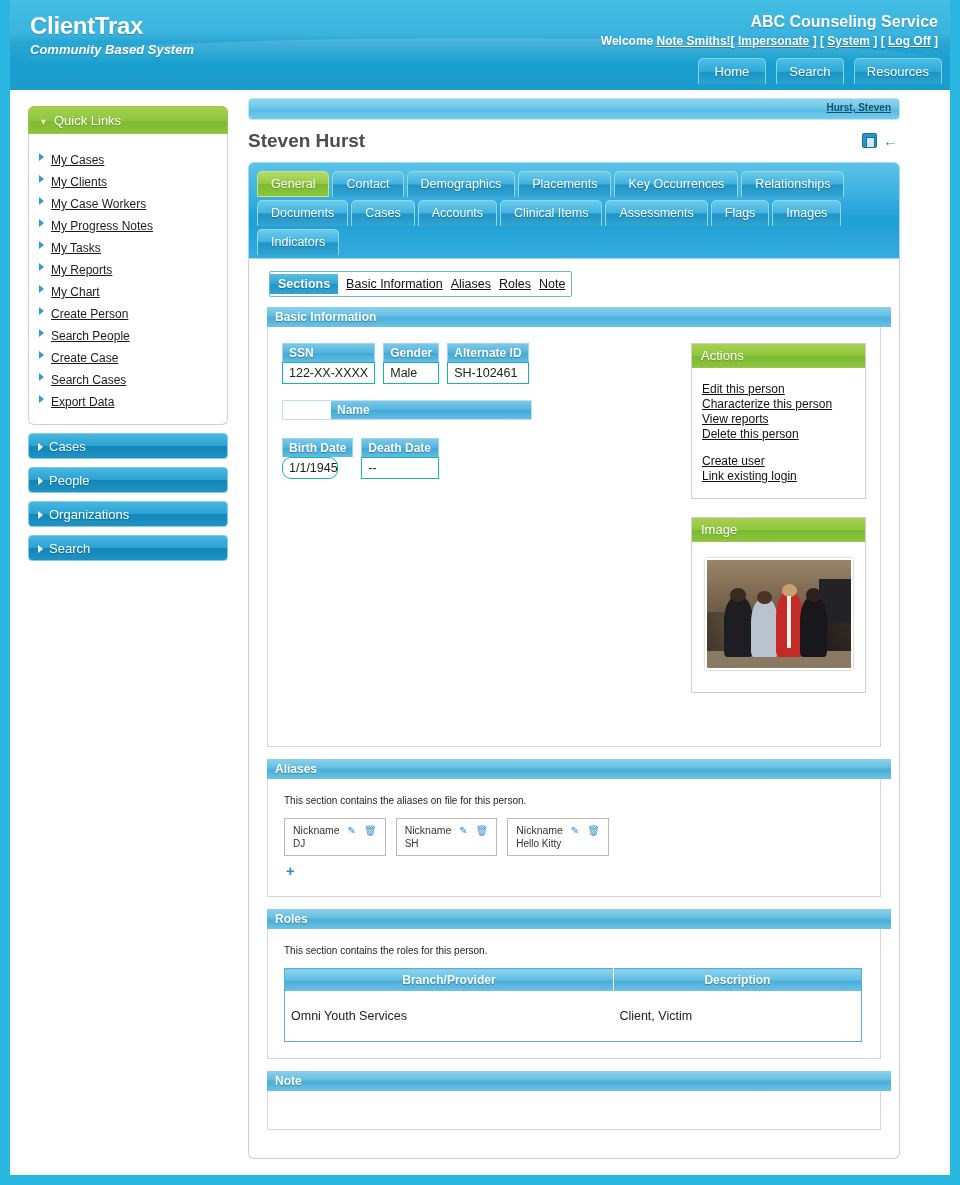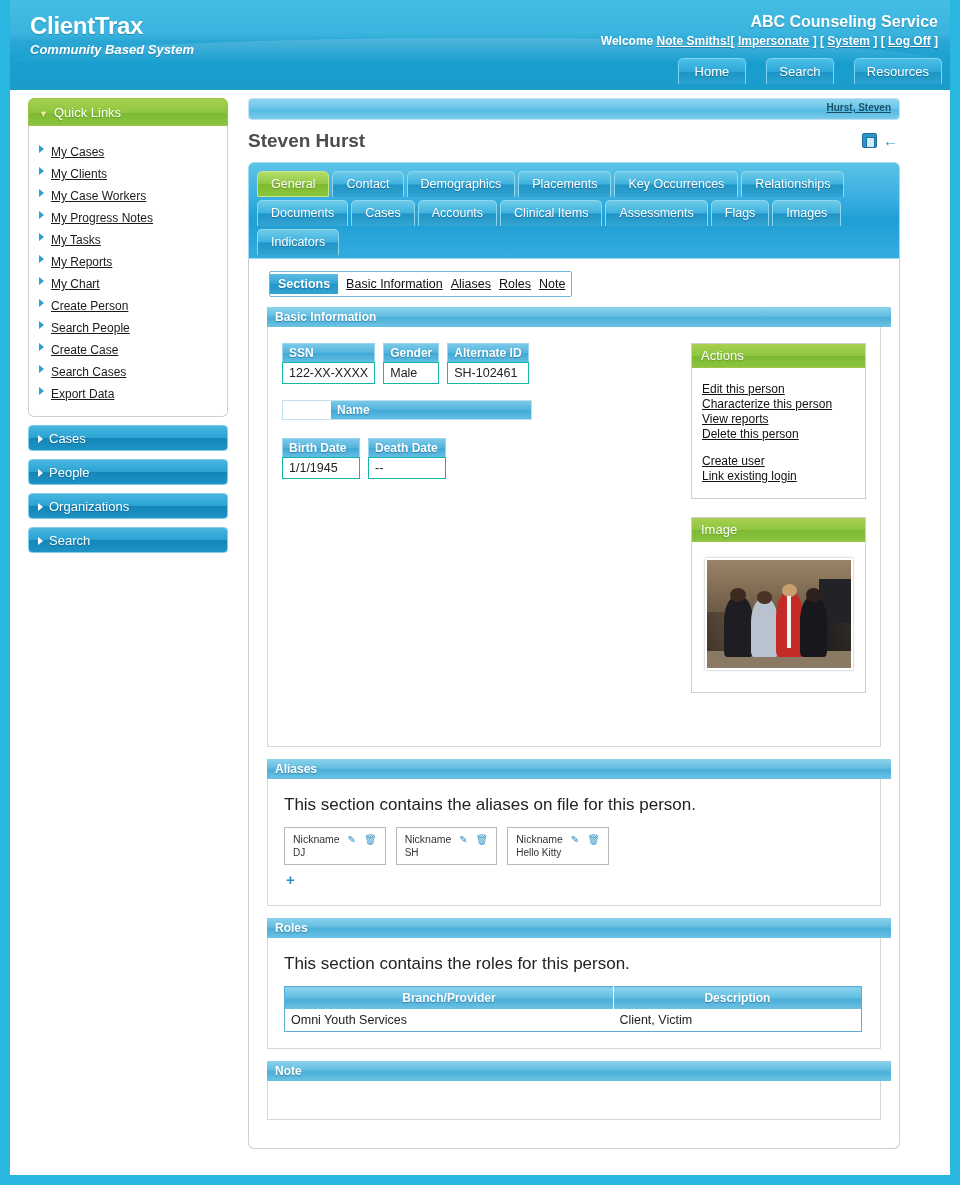--- a/index.html
+++ b/index.html
@@ -31,34 +31,34 @@
     text-shadow:0 1px 1px rgba(0,60,90,.35);
   }
   .brand-sub {
     font-size:13px; font-style:italic; font-weight:bold; color:#ffffff; margin-top:2px;
     text-shadow:0 1px 1px rgba(0,60,90,.3);
   }
   .hdr-right { position:absolute; right:12px; top:13px; text-align:right; color:#ffffff; }
   .hdr-org { font-size:16px; font-weight:bold; text-shadow:0 1px 1px rgba(0,60,90,.35); }
   .hdr-welcome { font-size:12px; font-weight:bold; margin-top:3px; text-shadow:0 1px 1px rgba(0,60,90,.35); }
   .hdr-welcome a, .hdr-link { color:#ffffff; text-decoration:underline; }
-  .navbtns { position:absolute; right:8px; top:58px; display:flex; gap:20px; }
+  .navbtns { position:absolute; right:8px; top:58px; display:flex; gap:10px; }
   .navbtn {
     min-width:68px; height:26px; line-height:25px; text-align:center;
     padding:0 12px; font-size:13px; color:#ffffff;
     background:linear-gradient(180deg,#4cc0e6 0%,#2ea8d8 50%,#1b95c6 51%,#2aa2ce 100%);
     border:1px solid #7fd4ef; border-bottom:none;
     border-radius:5px 5px 0 0;
     text-shadow:0 1px 1px rgba(0,60,90,.4);
   }
   
   .body-area { position:relative; width:940px; height:1085px; background:#ffffff; }
 
   
-  .sidebar { position:absolute; left:18px; top:8px; width:200px; }
+  .sidebar { position:absolute; left:18px; top:16px; width:200px; }
   .panel { border:1px solid #cfcfcf; border-top:none; background:#fff; border-radius:0 0 6px 6px; }
   .panel-head-green {
     height:28px; line-height:28px; padding-left:10px;
     background:linear-gradient(180deg,#a8d04e 0%,#8ec63f 52%,#7cb833 53%,#8ac53d 100%);
     color:#ffffff; font-size:13px; font-weight:normal;
     border:1px solid #9cc449; border-radius:6px 6px 0 0;
     text-shadow:0 1px 1px rgba(60,90,0,.35);
   }
   .panel-head-green .caret { display:inline-block; margin-right:6px; color:#f2e6a0; font-size:9px; }
   .ql-list { padding:14px 0 12px 0; margin:0; list-style:none; }
@@ -189,39 +189,39 @@
   .ph2{left:31%;width:19%;height:54%;background:#b9c3cf;}
   .ph2:before{content:"";position:absolute;left:22%;top:-14%;width:56%;height:22%;background:#4a3226;border-radius:50%;}
   .ph3{left:48%;width:19%;height:60%;background:#c42b27;}
   .ph3:after{content:"";position:absolute;left:42%;top:6%;width:16%;height:80%;background:#f2f2f2;}
   .ph3:before{content:"";position:absolute;left:24%;top:-13%;width:54%;height:20%;background:#c8a070;border-radius:50%;}
   .ph4{left:65%;width:19%;height:56%;background:#17171c;}
   .ph4:before{content:"";position:absolute;left:22%;top:-14%;width:56%;height:22%;background:#2e201a;border-radius:50%;}
   .ph-shelf{position:absolute;right:0;top:18%;width:22%;height:40%;background:#232327;}
 
   
-  .note-text { font-size:17px; color:#222; margin:0 0 12px 2px; }
+  .note-text { font-size:10px; color:#222; margin:0 0 12px 2px; }
   .alias-row { display:flex; gap:10px; margin-left:2px; }
   .alias-card { border:1px solid #b9b9b9; background:#fff; padding:5px 8px 6px 8px; min-width:100px; }
   .alias-top { font-size:10.5px; color:#333; white-space:nowrap; }
   .alias-top .ic { margin-left:5px; }
   .ic-pencil { color:#2a8fc4; font-size:10px; }
   .ic-trash { color:#2a8fc4; font-size:10px; }
   .alias-val { font-size:10px; color:#333; margin-top:2px; }
   .plus { color:#2a8fc4; font-size:15px; font-weight:bold; margin:6px 0 0 4px; display:inline-block; }
 
   
   .tbl { width:calc(100% - 6px); border-collapse:collapse; border:1px solid #5aaed6; margin-left:2px; }
   .tbl th {
     background:linear-gradient(180deg,#8ed3ec 0%,#62bfe3 45%,#4badd8 55%,#6fc4e4 100%);
     color:#ffffff; font-size:12px; font-weight:bold; padding:4px 6px; border:none;
     text-shadow:0 1px 1px rgba(0,60,90,.4);
   }
   .tbl th + th { border-left:1px solid #ffffff; }
-  .tbl td { font-size:12.5px; color:#222; padding:4px 6px; background:#fff; }
+  .tbl td { font-size:12.5px; color:#222; padding:18px 6px; background:#fff; }
   .note-sec-body { height:38px; }
   .footer-strip { position:absolute; left:0; bottom:0; width:960px; height:10px; background:#29b6e0; }
 </style>
 </head>
 <body>
 
 <div class="frame">
 
   <div class="header">
     <div class="brand">
@@ -352,21 +352,21 @@
                 </div>
               </div>
 
               <div class="namebox" style="margin-bottom:18px;">
                 <div class="fld-lbl" style="width:200px;margin-left:48px;">Name</div>
               </div>
 
               <div class="fieldset-row">
                 <div class="fld">
                   <div class="fld-lbl">Birth Date</div>
-                  <div class="fld-val" style="width:78px;">1/1/1945</div>
+                  <div class="fld-val" style="width:56px;border-radius:9px;">1/1/1945</div>
                 </div>
                 <div class="fld">
                   <div class="fld-lbl">Death Date</div>
                   <div class="fld-val" style="width:78px;">--</div>
                 </div>
               </div>
             </div>
 
             <div class="col-right">
               <div class="sidepanel">

